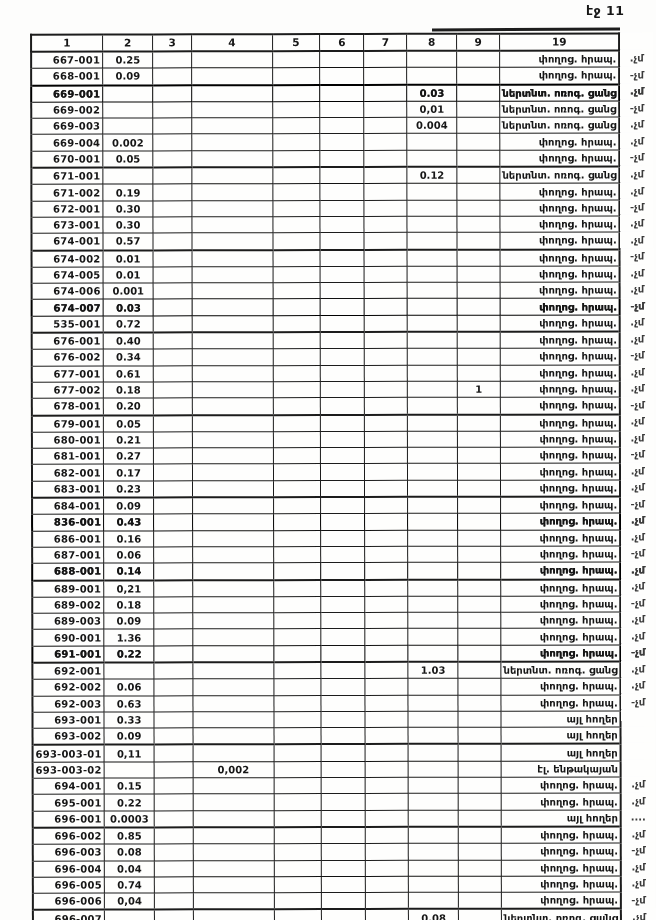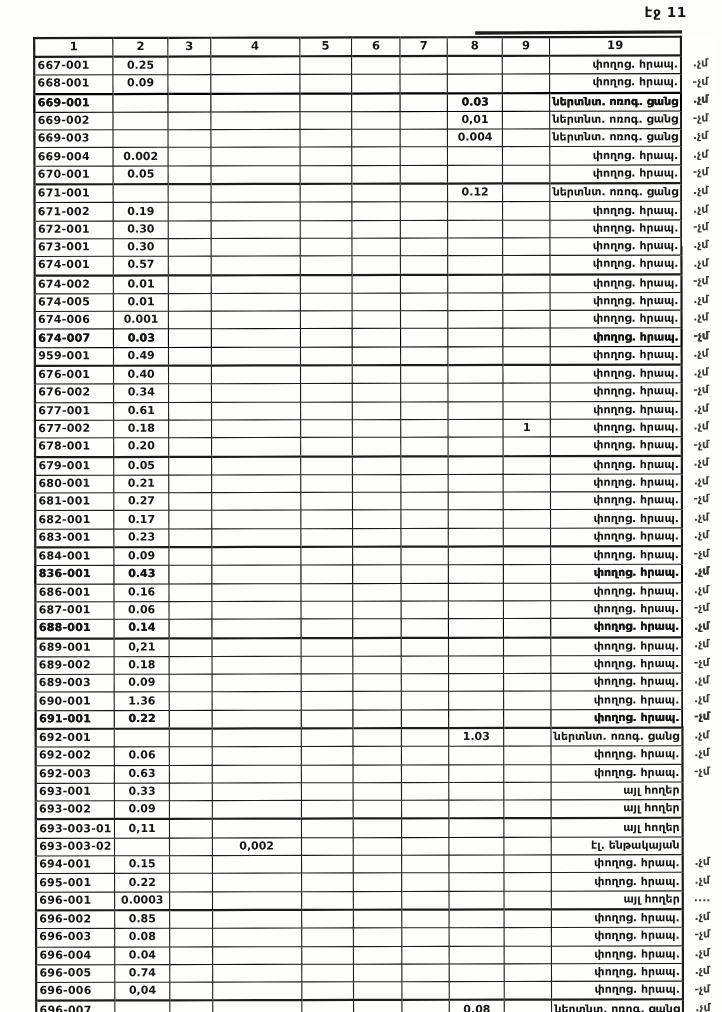--- a/index.html
+++ b/index.html
@@ -53,21 +53,21 @@
   table.sheet tbody tr:last-child td { border-bottom-width: 2px; }
   
   table.sheet tbody tr:nth-child(5n+3) td { border-top-width: 2px; }
   table.sheet tbody tr:nth-child(7n+1) td { border-bottom-color: #111; }
 
   table.sheet thead td {
     text-align: center;
     font-size: 10.5px;
     height: 15px;
   }
-  td.c1 { text-align: left; padding-left: 3px; font-size: 9.8px; letter-spacing: 0.2px; }
+  td.c1 { text-align: right; padding-left: 3px; font-size: 9.8px; letter-spacing: 0.2px; }
   td.c2, td.c4, td.c8, td.c9 { text-align: center; }
   td.c9 { font-size: 8.5px; font-weight: normal; }
   td.c10 { text-align: right; font-size: 9.3px; padding-left: 3px; }
   td.mark-cell {
     border: none !important;
     background: transparent;
     font-size: 7px;
     font-weight: bold;
     color: #3c3c3c;
     padding-left: 7px;
@@ -317,22 +317,22 @@
           <td class="c4"></td>
           <td class="c5"></td>
           <td class="c6"></td>
           <td class="c7"></td>
           <td class="c8"></td>
           <td class="c9"></td>
           <td class="c10">փողոց. հրապ.</td>
           <td class="mark-cell">-չմ</td>
         </tr>
         <tr>
-          <td class="c1">959-001</td>
-          <td class="c2">0.49</td>
+          <td class="c1">535-001</td>
+          <td class="c2">0.72</td>
           <td class="c3"></td>
           <td class="c4"></td>
           <td class="c5"></td>
           <td class="c6"></td>
           <td class="c7"></td>
           <td class="c8"></td>
           <td class="c9"></td>
           <td class="c10">փողոց. հրապ.</td>
           <td class="mark-cell">.չմ</td>
         </tr>

